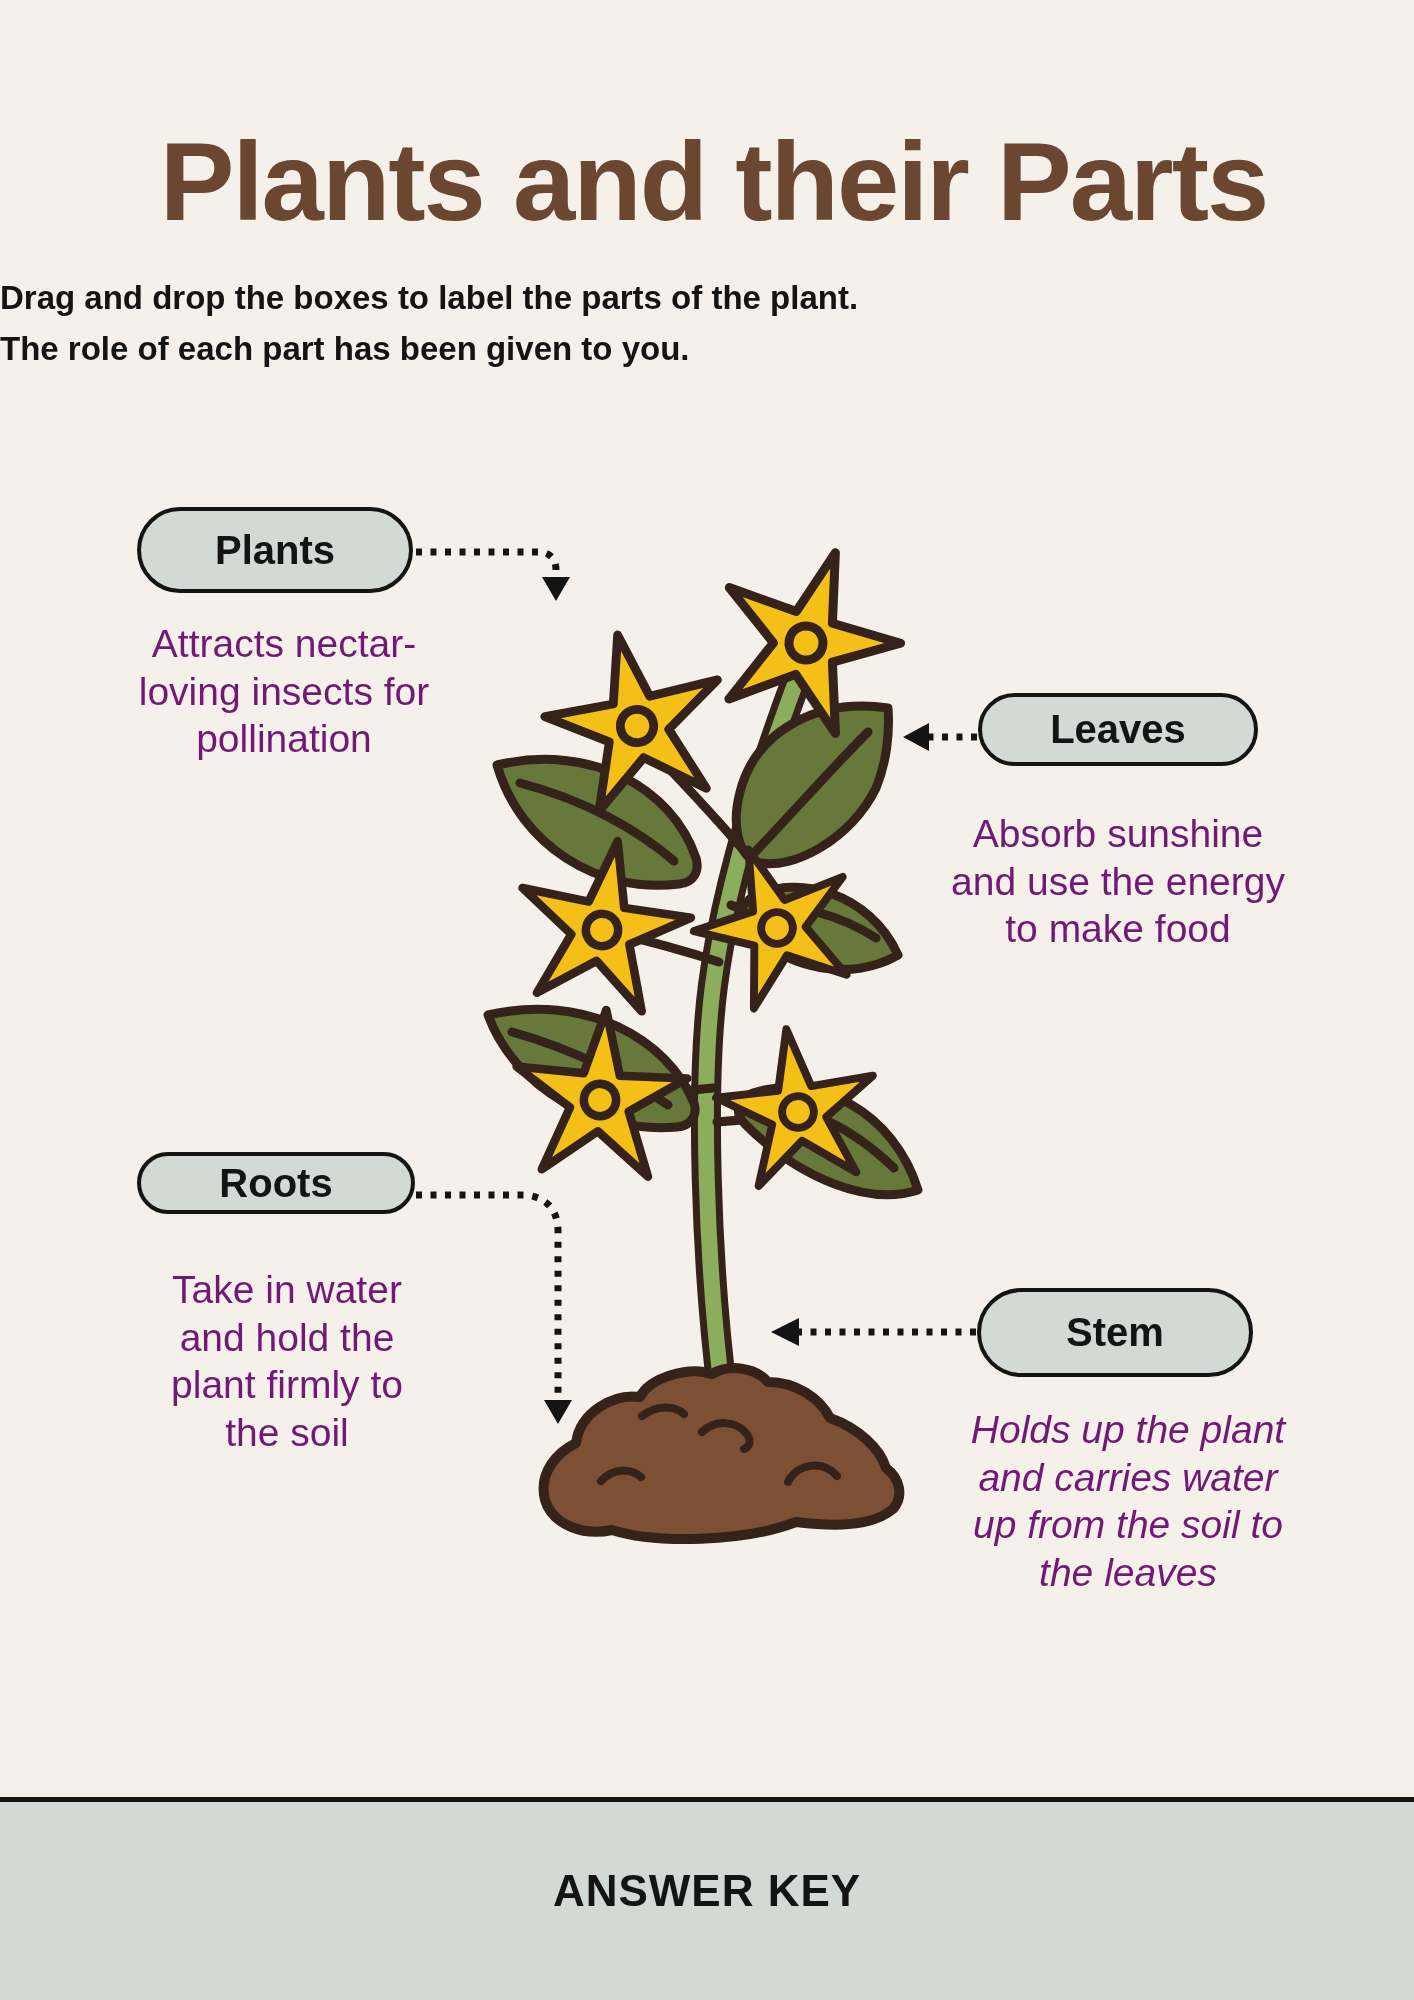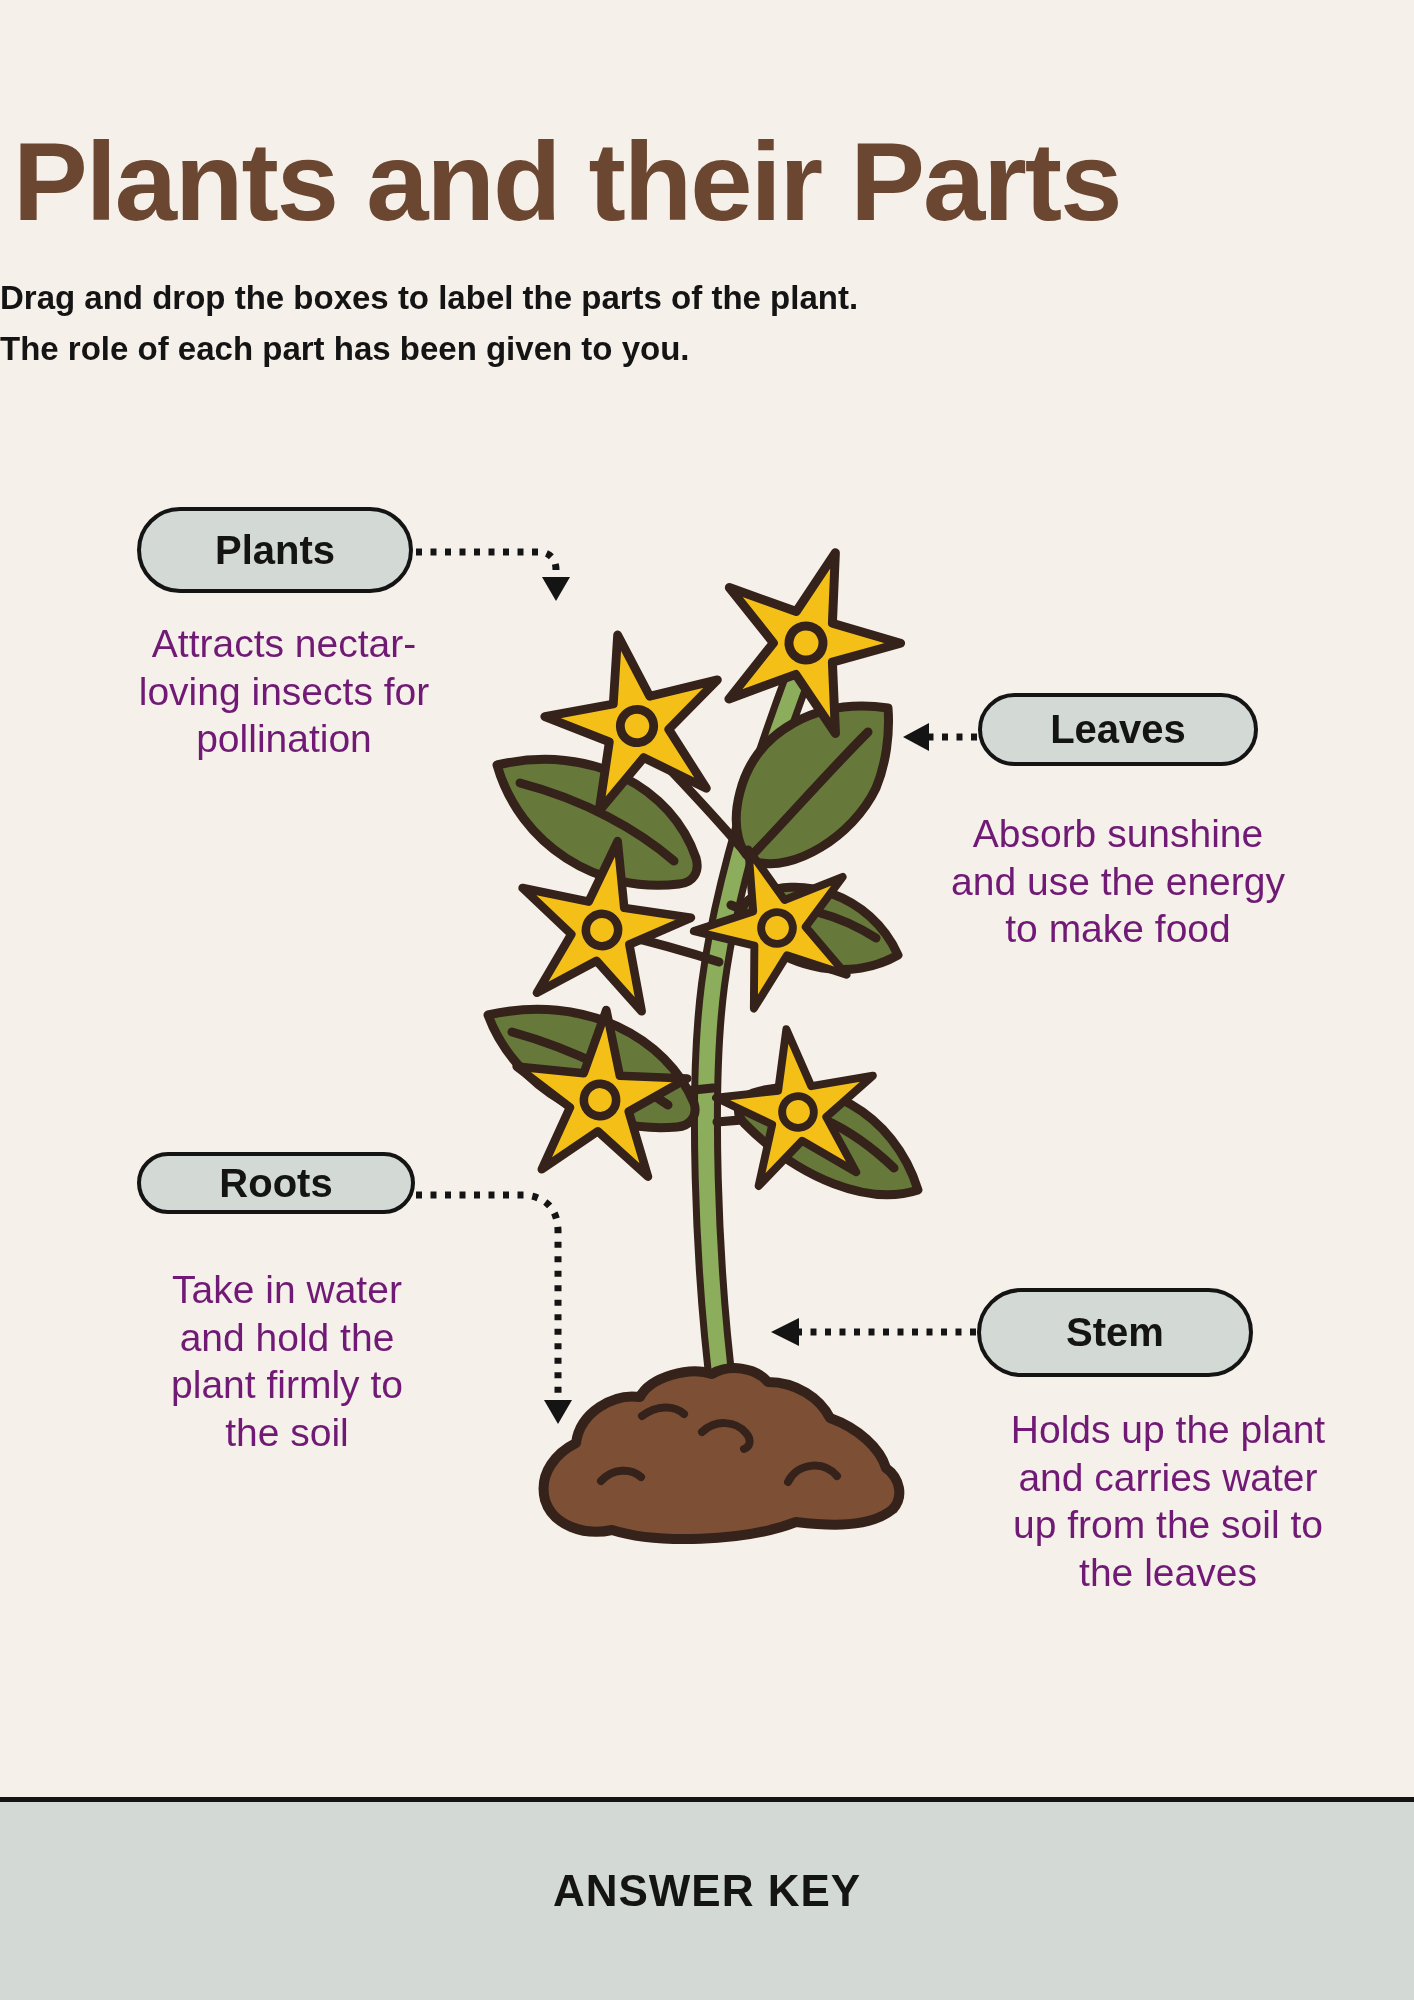--- a/index.html
+++ b/index.html
@@ -7,21 +7,21 @@
     width:1414px;height:2000px;
     background:#f6f0ea;
     font-family:"Liberation Sans",sans-serif;
     position:relative;
     overflow:hidden;
     color:#141414;
   }
   .abs{position:absolute;}
   #page-title{
     left:0;right:0;top:126px;
-    text-align:left;
+    text-align:center;
     font-size:112px;
     font-weight:900;
     letter-spacing:-2px;
     line-height:1;
     color:#6b4731;
     padding-left:13px;
   }
   #instructions{
     left:0;right:0;top:272px;
     text-align:left;
@@ -50,21 +50,21 @@
     width:440px;
     text-align:center;
     font-size:39px;
     line-height:1.22;
     white-space:pre-line;
     color:#701a75;
   }
   #desc-flowers{left:64px;top:620px;}
   #desc-leaves{left:898px;top:810px;}
   #desc-roots{left:67px;top:1266px;}
-  #desc-stem{left:948px;top:1406px;}
+  #desc-stem{left:908px;top:1406px;font-style:italic;}
   #footer-band{
     left:0;top:1797px;width:1414px;height:203px;
     box-sizing:border-box;
     background:#d3d9d4;
     border-top:5px solid #141414;
   }
   #footer-text{
     left:0;right:0;top:1866px;
     text-align:center;
     font-weight:bold;

